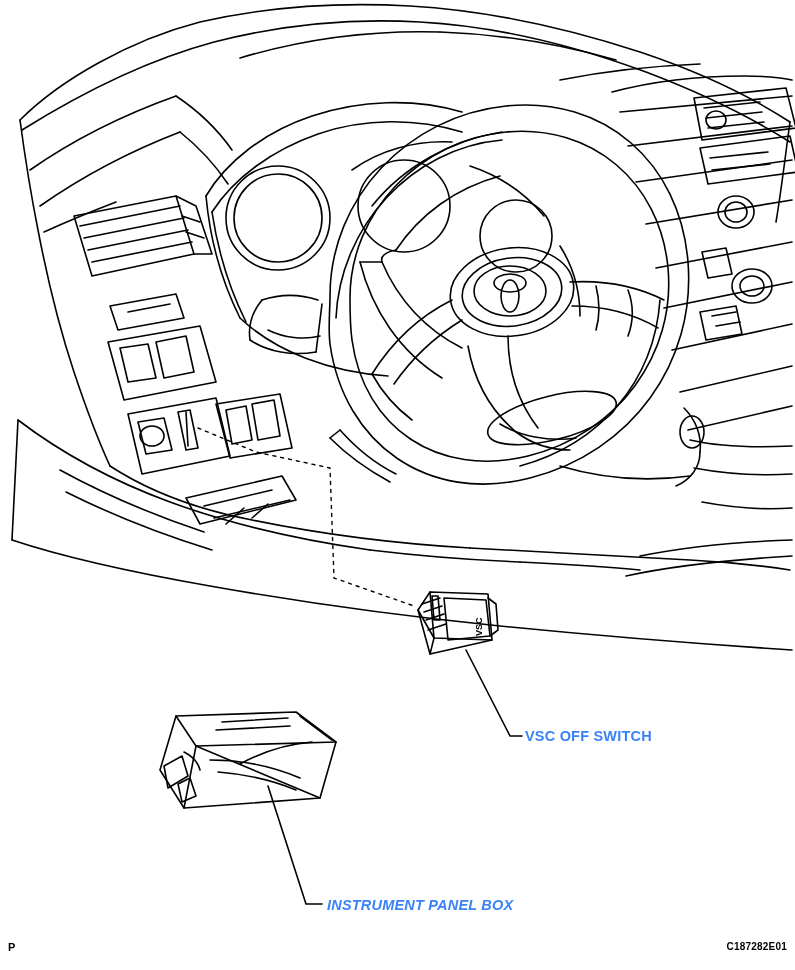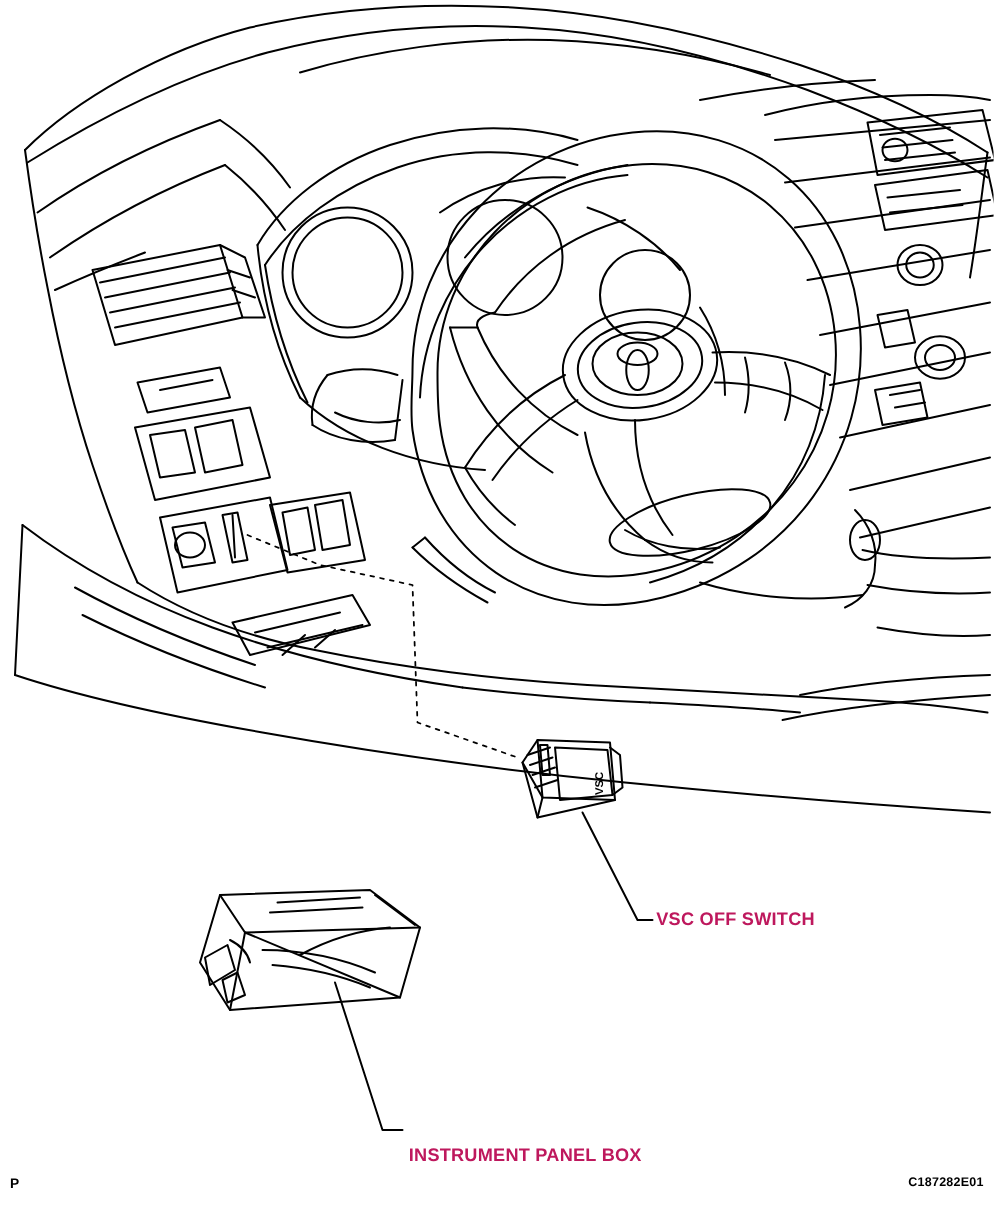--- a/index.html
+++ b/index.html
@@ -24,29 +24,30 @@
     top: 0;
     width: 795px;
     height: 970px;
   }
   .callout-label {
     position: absolute;
     font-size: 14.5px;
     font-weight: bold;
     letter-spacing: 0.2px;
     white-space: nowrap;
-    color: #be185d;
+    color: #3b82f6;
   }
   #label-vsc-off-switch {
     left: 525px;
     top: 728px;
   }
   #label-instrument-panel-box {
     left: 327px;
-    top: 917px;
+    top: 897px;
+    font-style: italic;
   }
   #page-code {
     position: absolute;
     left: 8px;
     top: 941px;
     font-size: 11px;
     font-weight: bold;
   }
   #figure-id {
     position: absolute;

